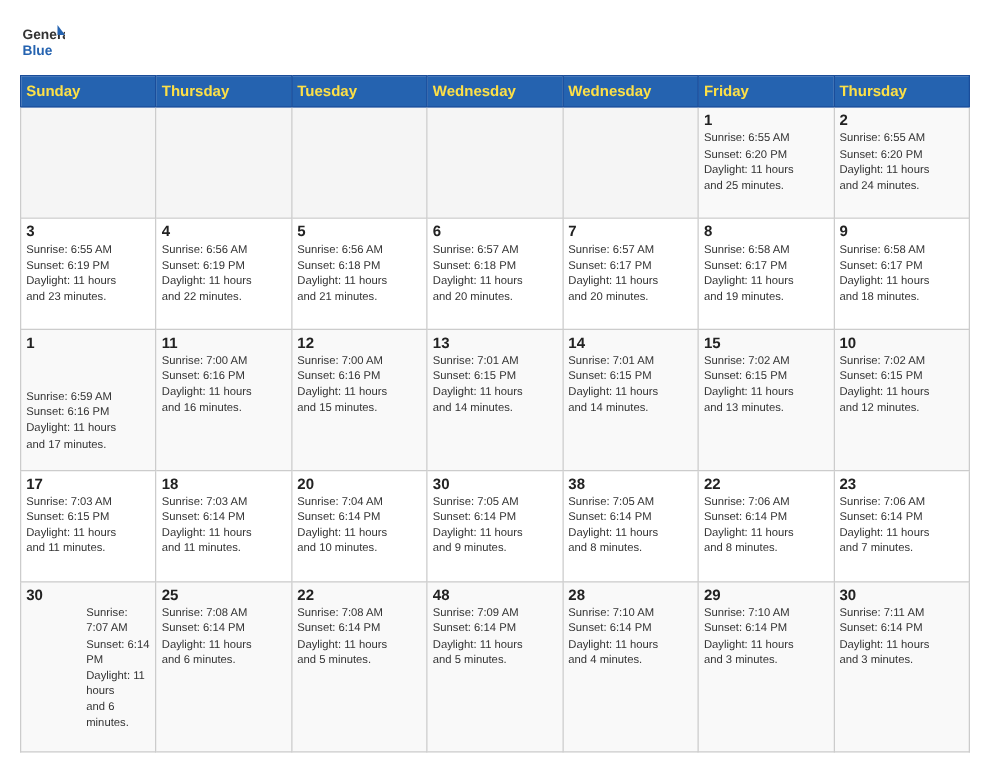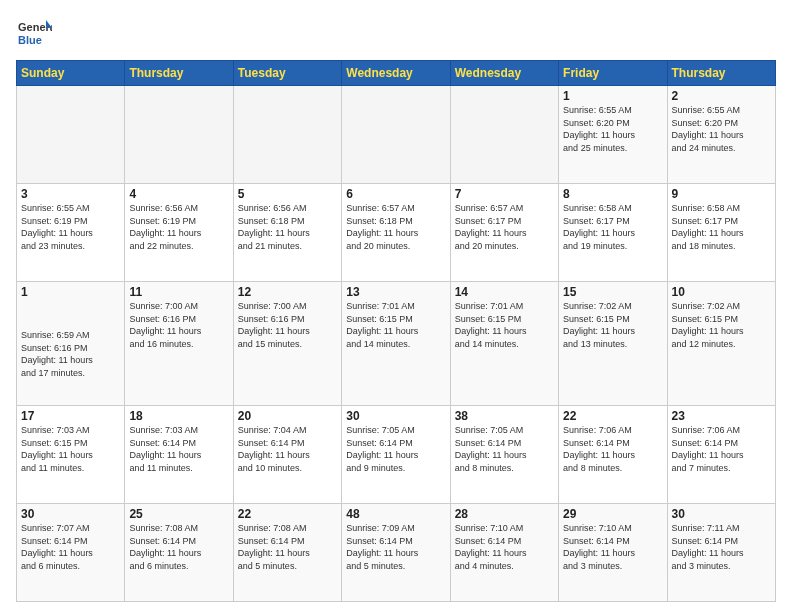--- a/index.html
+++ b/index.html
@@ -286,21 +286,21 @@
             <span class="day-num">23</span>
             <div class="day-info" style="white-space: pre-line;">Sunrise: 7:06 AM
 Sunset: 6:14 PM
 Daylight: 11 hours
 and 7 minutes.</div>
           </td>
         </tr>
         <tr class="row-bg-light">
           <td>
             <span class="day-num">30</span>
-            <div class="day-info" style="white-space: pre-line;">Sunrise: 7:07 AM
+            <div class="day-info" style="white-space: pre-line; margin-left: 48px;">Sunrise: 7:07 AM
 Sunset: 6:14 PM
 Daylight: 11 hours
 and 6 minutes.</div>
           </td>
           <td>
             <span class="day-num">25</span>
             <div class="day-info" style="white-space: pre-line;">Sunrise: 7:08 AM
 Sunset: 6:14 PM
 Daylight: 11 hours
 and 6 minutes.</div>

